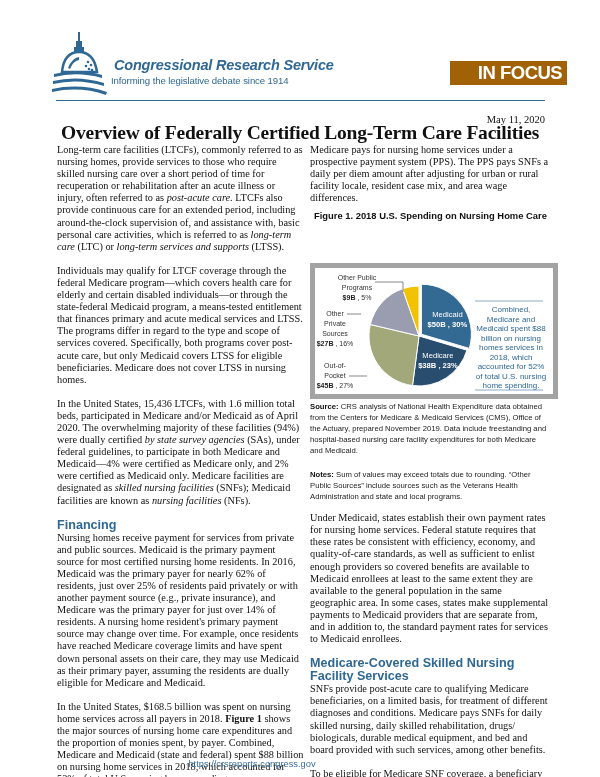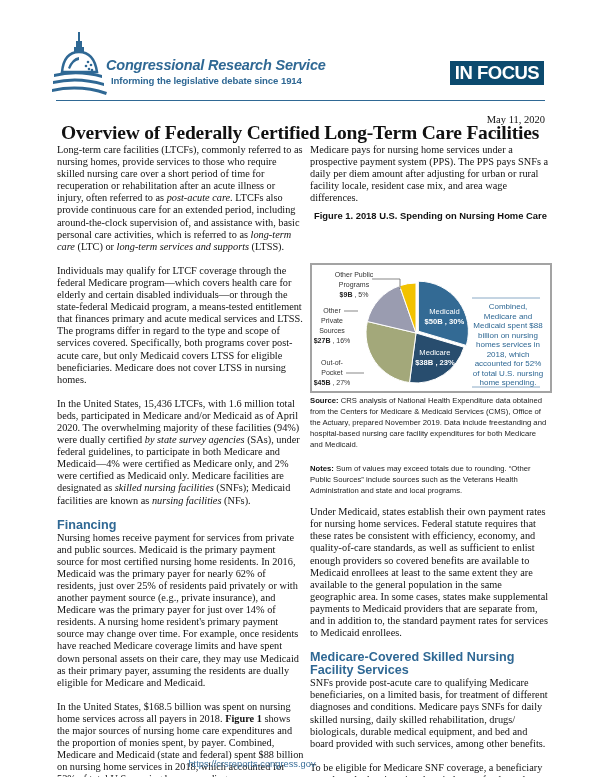--- a/index.html
+++ b/index.html
@@ -1,31 +1,31 @@
 <!DOCTYPE html>
 <html><head>
 <meta charset="utf-8">
 <style>
   html, body { margin:0; padding:0; background:#ffffff; }
   body { width:600px; height:777px; position:relative; overflow:hidden; font-family:"Liberation Serif", serif; color:#111; }
   .abs { position:absolute; }
   #logo-svg { left:52px; top:28px; width:58px; height:68px; }
-  .org-name { left:106px; top:57px; font-family:"Liberation Sans", sans-serif; font-weight:bold; font-style:italic; font-size:14.5px; color:#2f6894; letter-spacing:-0.2px; }
-  .tagline { left:111px; top:75px; font-family:"Liberation Sans", sans-serif; font-size:9.6px; color:#2f6894; letter-spacing:-0.1px;font-weight:bold; }
-  .infocus { left:450px; top:61px; width:94px; height:24px; background:#0c4a6e; color:#fff; font-family:"Liberation Sans", sans-serif; font-weight:bold; font-size:18.5px; line-height:24px; text-align:center; letter-spacing:-0.5px; }
+  .org-name { left:114px; top:57px; font-family:"Liberation Sans", sans-serif; font-weight:bold; font-style:italic; font-size:14.5px; color:#2f6894; letter-spacing:-0.2px; }
+  .tagline { left:111px; top:75px; font-family:"Liberation Sans", sans-serif; font-size:9.6px; color:#2f6894; letter-spacing:-0.1px; }
+  .infocus { left:450px; top:61px; width:94px; height:24px; background:#a16207; color:#fff; font-family:"Liberation Sans", sans-serif; font-weight:bold; font-size:18.5px; line-height:24px; text-align:center; letter-spacing:-0.5px;padding-left:23px; }
   .rule { left:56px; top:100px; width:489px; height:1px; background:#2f6894; }
   .date { right:55px; top:114px; font-size:10.5px; }
   .title { left:61px; top:122px; font-size:19.5px; font-weight:bold; letter-spacing:-0.2px; white-space:nowrap; }
   .col { position:absolute; font-size:10.3px; line-height:12.1px; }
   .col p { margin:0 0 12px 0; }
   .col-left { left:57px; top:144px; width:247px; }
   .col-right { left:310px; top:144px; width:240px; }
   h2.sec { font-family:"Liberation Sans", sans-serif; color:#2f6894; font-size:12.6px; font-weight:bold; margin:0; line-height:13px; }
   .fig-title { font-family:"Liberation Sans", sans-serif; font-weight:bold; font-size:9.4px; margin:0 0 3px 0; padding-left:4px; }
-  .fig-box { width:238px; height:126px; border:2px solid #a3a3a3; position:relative; margin-bottom:2px;margin-top:40px; }
+  .fig-box { width:238px; height:126px; border:5px solid #a3a3a3; position:relative; margin-bottom:2px;margin-top:40px; }
   .fig-box svg { position:absolute; left:0; top:0; }
   .note { font-family:"Liberation Sans", sans-serif; font-size:7.7px; line-height:11.2px; margin:0 0 2px 0; color:#222; }
   .note b { color:#111; }
   .footer-url { left:0; width:504px; top:759px; text-align:center; font-family:"Liberation Sans", sans-serif; font-size:9.3px; color:#3a6f9a; }
   .pie-label { font-family:"Liberation Sans", sans-serif; font-size:7px; fill:#333; }
   .pie-label-b { font-family:"Liberation Sans", sans-serif; font-size:7px; font-weight:bold; fill:#222; }
   .in-label { font-family:"Liberation Sans", sans-serif; font-size:7.6px; fill:#ffffff; }
   .callout { font-family:"Liberation Sans", sans-serif; font-size:8px; fill:#2f6894; }
 </style>
 </head>

